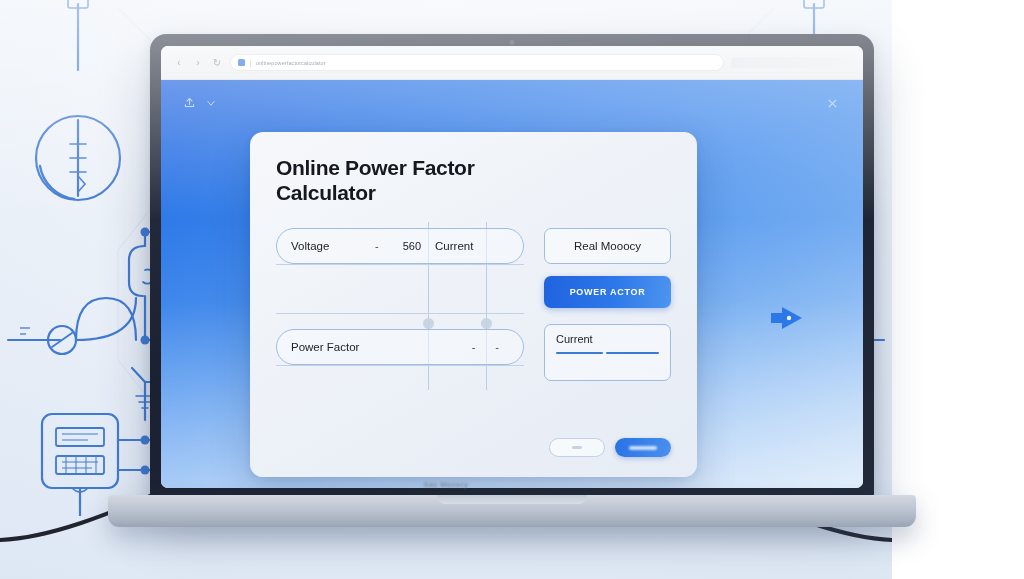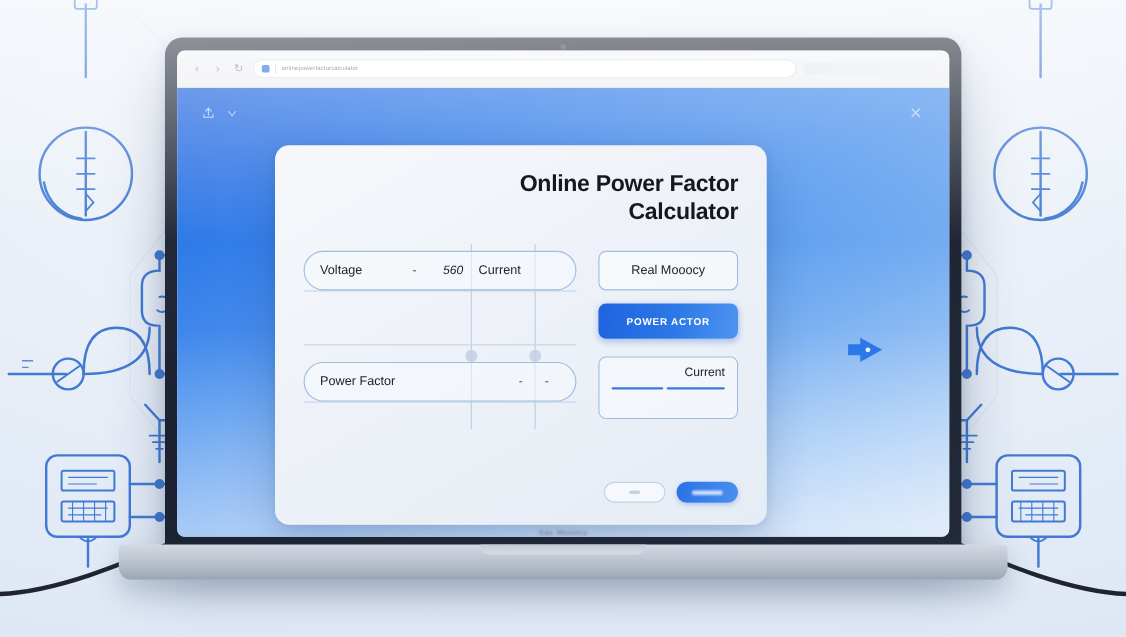--- a/index.html
+++ b/index.html
@@ -6,24 +6,23 @@
 
   html, body {
     width: 1024px; height: 579px;
     overflow: hidden;
     font-family: "Liberation Sans", sans-serif;
   }
 
   
   #scene {
     position: relative;
-    width: 1024px; height: 579px;
+    width: 892px; height: 579px;
     background:
       radial-gradient(120% 90% at 50% 20%, #f4f7fb 0%, #eaf0f8 45%, #e3ebf6 72%, #dde7f4 100%);
-    text-align: right;
   }
   #scene::after{
     content:"";
     position:absolute; inset:0;
     background: linear-gradient(180deg, rgba(255,255,255,.55) 0%, rgba(255,255,255,0) 38%);
     pointer-events:none;
   }
 
   
   .schematic {
@@ -192,21 +191,21 @@
     border-radius: 18px;
     background: rgba(247,250,253,.55);
     display:flex; align-items:center;
     padding: 0 14px;
     font-size: 11.5px;
     color:#20242c;
     margin-bottom: 13px;
   }
   .field .spacer{ flex:1; }
   .dash{ color:#3f454f; font-size:11px; padding:0 10px; }
-  .val{ font-size:11px; color:#20242c; padding:0 14px;font-style:italic; }
+  .val{ font-size:11px; color:#20242c; padding:0 14px; }
 
   .gap-block{ height: 52px; position:relative; }
 
   .btn-outline{
     height: 36px;
     border:1px solid #9fbde0;
     border-radius: 7px;
     background: rgba(250,252,254,.65);
     display:flex;align-items:center;justify-content:center;
     font-size:11.5px; color:#20242c;

